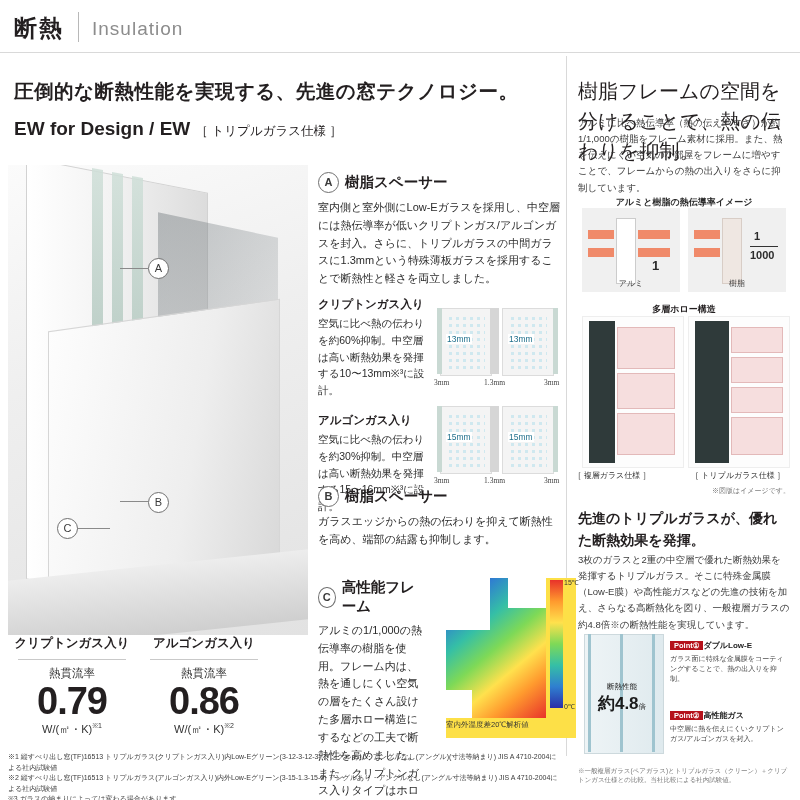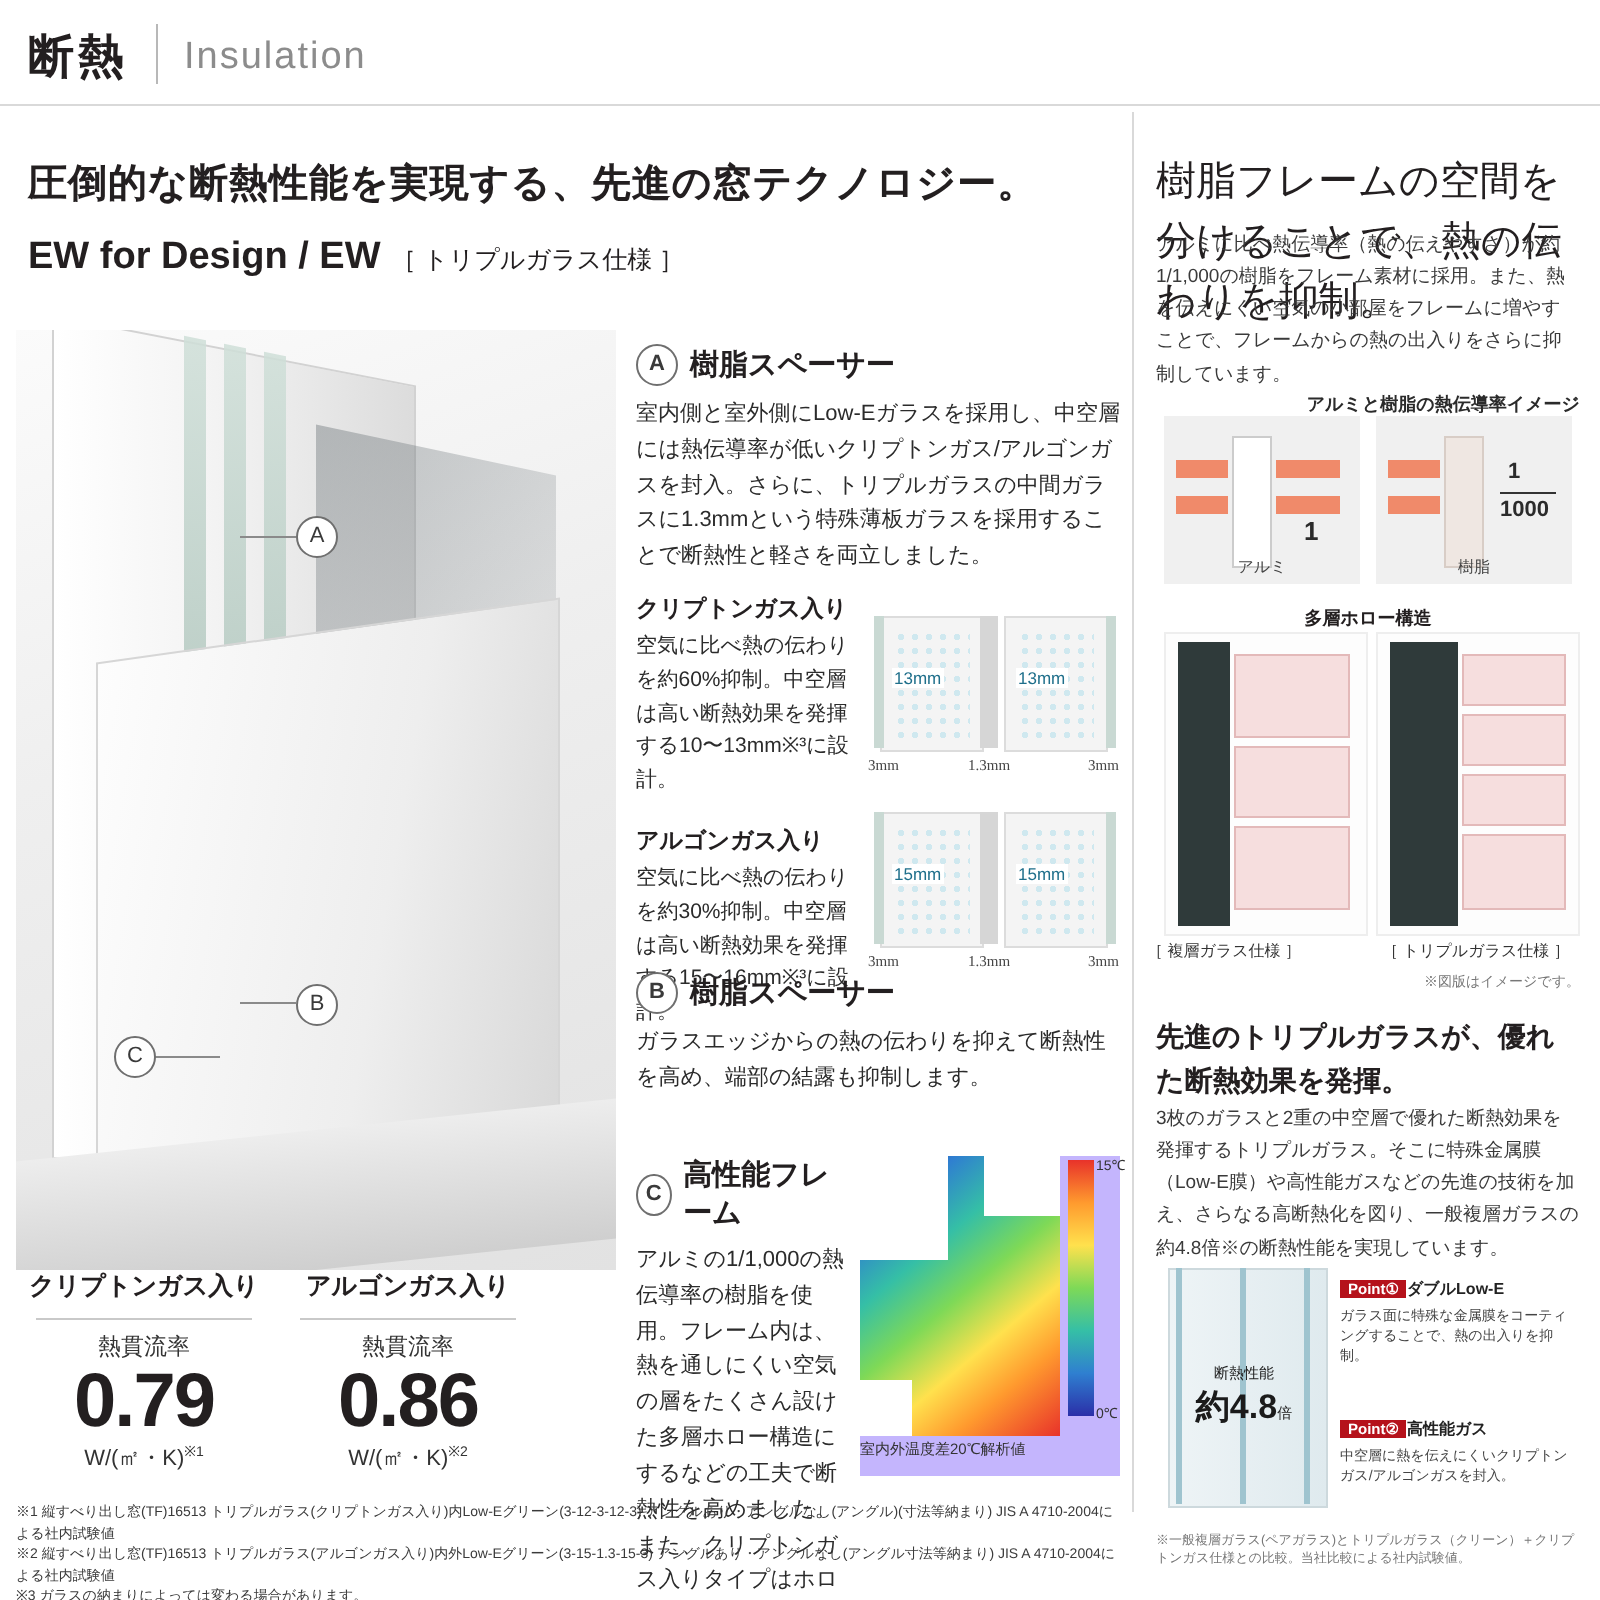--- a/index.html
+++ b/index.html
@@ -75,38 +75,38 @@
   .gpane{position:absolute;top:0;width:50px;height:66px;background:#f4f4f4;border:1px solid #dcdcdc;}
   .gpane.l{left:0;}
   .gpane.r{left:62px;}
   .gdots{position:absolute;top:6px;left:6px;width:38px;height:54px;background:radial-gradient(circle,#cfe8ef 1.5px,transparent 1.6px) 0 0/7px 7px;}
   .gglass{position:absolute;top:0;width:5px;height:66px;background:#c9d9d3;}
   .gwall{position:absolute;top:0;width:9px;height:66px;background:#d6d6d6;}
   .glab{position:absolute;font-size:8.5px;color:#1f6f8b;background:#fff;padding:0 1px;}
   .gbot{position:absolute;top:70px;font-size:7.5px;color:#444;font-family:Liberation Serif, serif;}
 
   
-  .heat{position:absolute;left:430px;top:578px;width:130px;height:160px;background:#c4b5fd;}
+  .heat{position:absolute;left:446px;top:578px;width:130px;height:160px;background:#fde047;}
   .heatimg{position:absolute;left:0;top:0;width:100px;height:140px;background:
      linear-gradient(140deg,#2b2fa8 0%,#2f7fd0 18%,#35bfa6 34%,#7ed957 50%,#ffe14d 66%,#ff9a2e 80%,#e8322a 100%);}
   .heat-white{position:absolute;background:#ffffff;}
   .hw1{left:0;top:0;width:44px;height:52px;}
   .hw2{left:62px;top:0;width:38px;height:30px;}
   .hw3{left:0;top:112px;width:26px;height:28px;}
   .scale{position:absolute;left:104px;top:2px;width:13px;height:128px;background:linear-gradient(180deg,#e8322a,#ff9a2e,#ffe14d,#7ed957,#35bfa6,#2f7fd0,#2b2fa8);}
   .scale-t{position:absolute;left:118px;font-size:7px;color:#333;}
   .heat-cap{position:absolute;left:0;top:142px;font-size:7.5px;color:#333;line-height:1.35;}
 
   
   .notes{position:absolute;left:8px;top:752px;width:552px;font-size:7px;line-height:1.5;color:#3a3a3a;}
 
   
   .r-h1{position:absolute;left:578px;top:76px;width:212px;font-size:20px;font-weight:normal;line-height:1.5;}
   .r-p1{position:absolute;left:578px;top:115px;width:212px;font-size:9.5px;line-height:1.7;color:#3a3a3a;}
-  .r-cap1{position:absolute;left:578px;top:196px;width:212px;text-align:right;font-size:9px;font-weight:bold;color:#2b2b2b;}
+  .r-cap1{position:absolute;left:578px;top:196px;width:212px;text-align:center;font-size:9px;font-weight:bold;color:#2b2b2b;}
   .condbox{position:absolute;top:208px;width:98px;height:84px;background:#f0f0f0;}
   .cb1{left:582px;}
   .cb2{left:688px;}
   .cb-wall{position:absolute;top:10px;left:34px;width:18px;height:64px;background:#ffffff;border:1px solid #cccccc;}
   .cb-wall2{position:absolute;top:10px;left:34px;width:18px;height:64px;background:#efe7e2;border:1px solid #d8cdc6;}
   .arrow{position:absolute;left:6px;height:9px;background:#f08a6a;}
   .cb-num{position:absolute;font-size:13px;font-weight:bold;color:#2b2b2b;}
   .cb-lab{position:absolute;bottom:3px;left:0;width:98px;text-align:center;font-size:8px;color:#444;}
 
   .r-cap2{position:absolute;left:578px;top:303px;width:212px;text-align:center;font-size:9px;font-weight:bold;}

